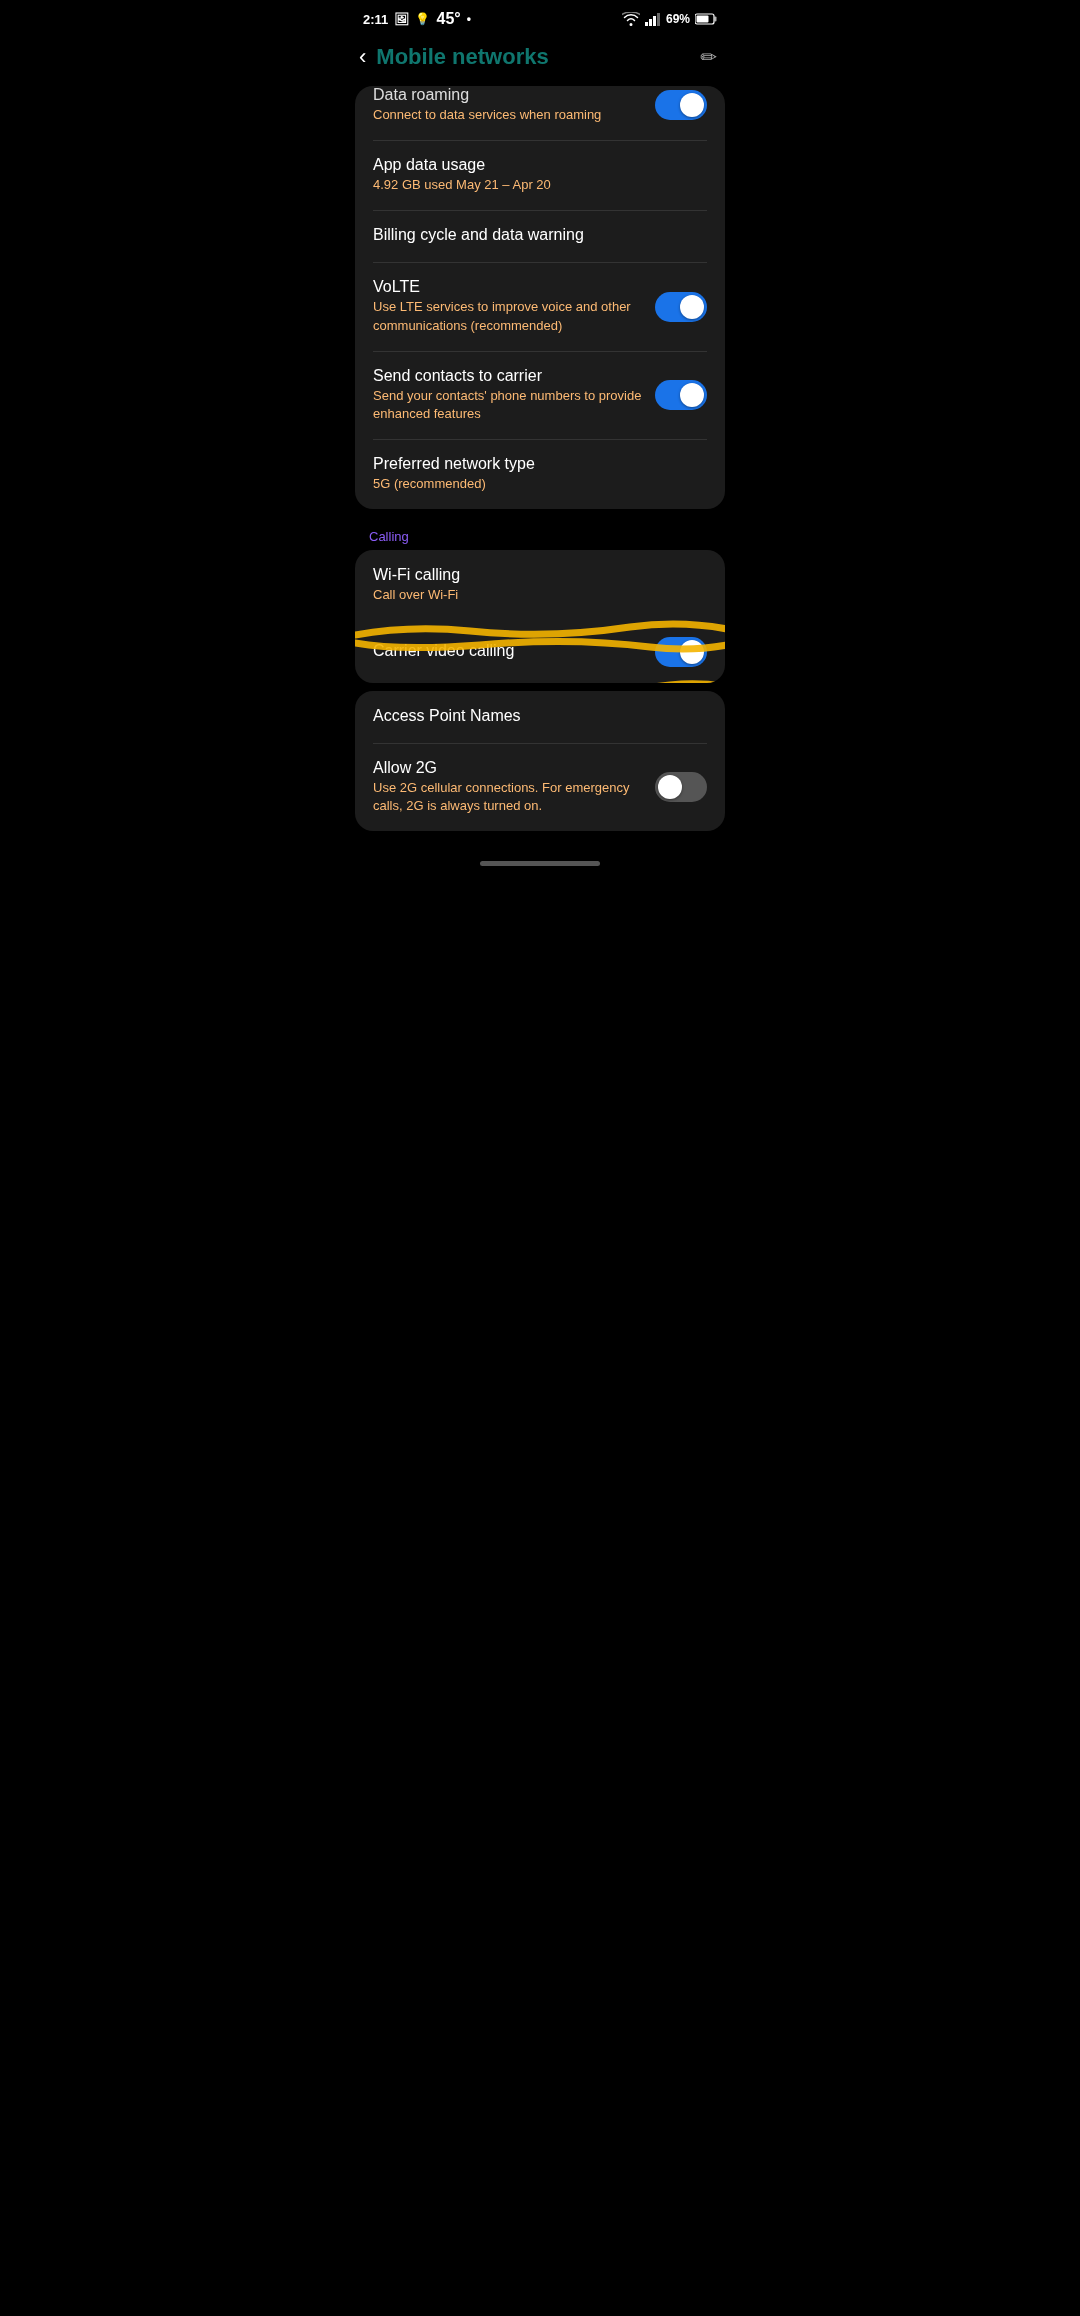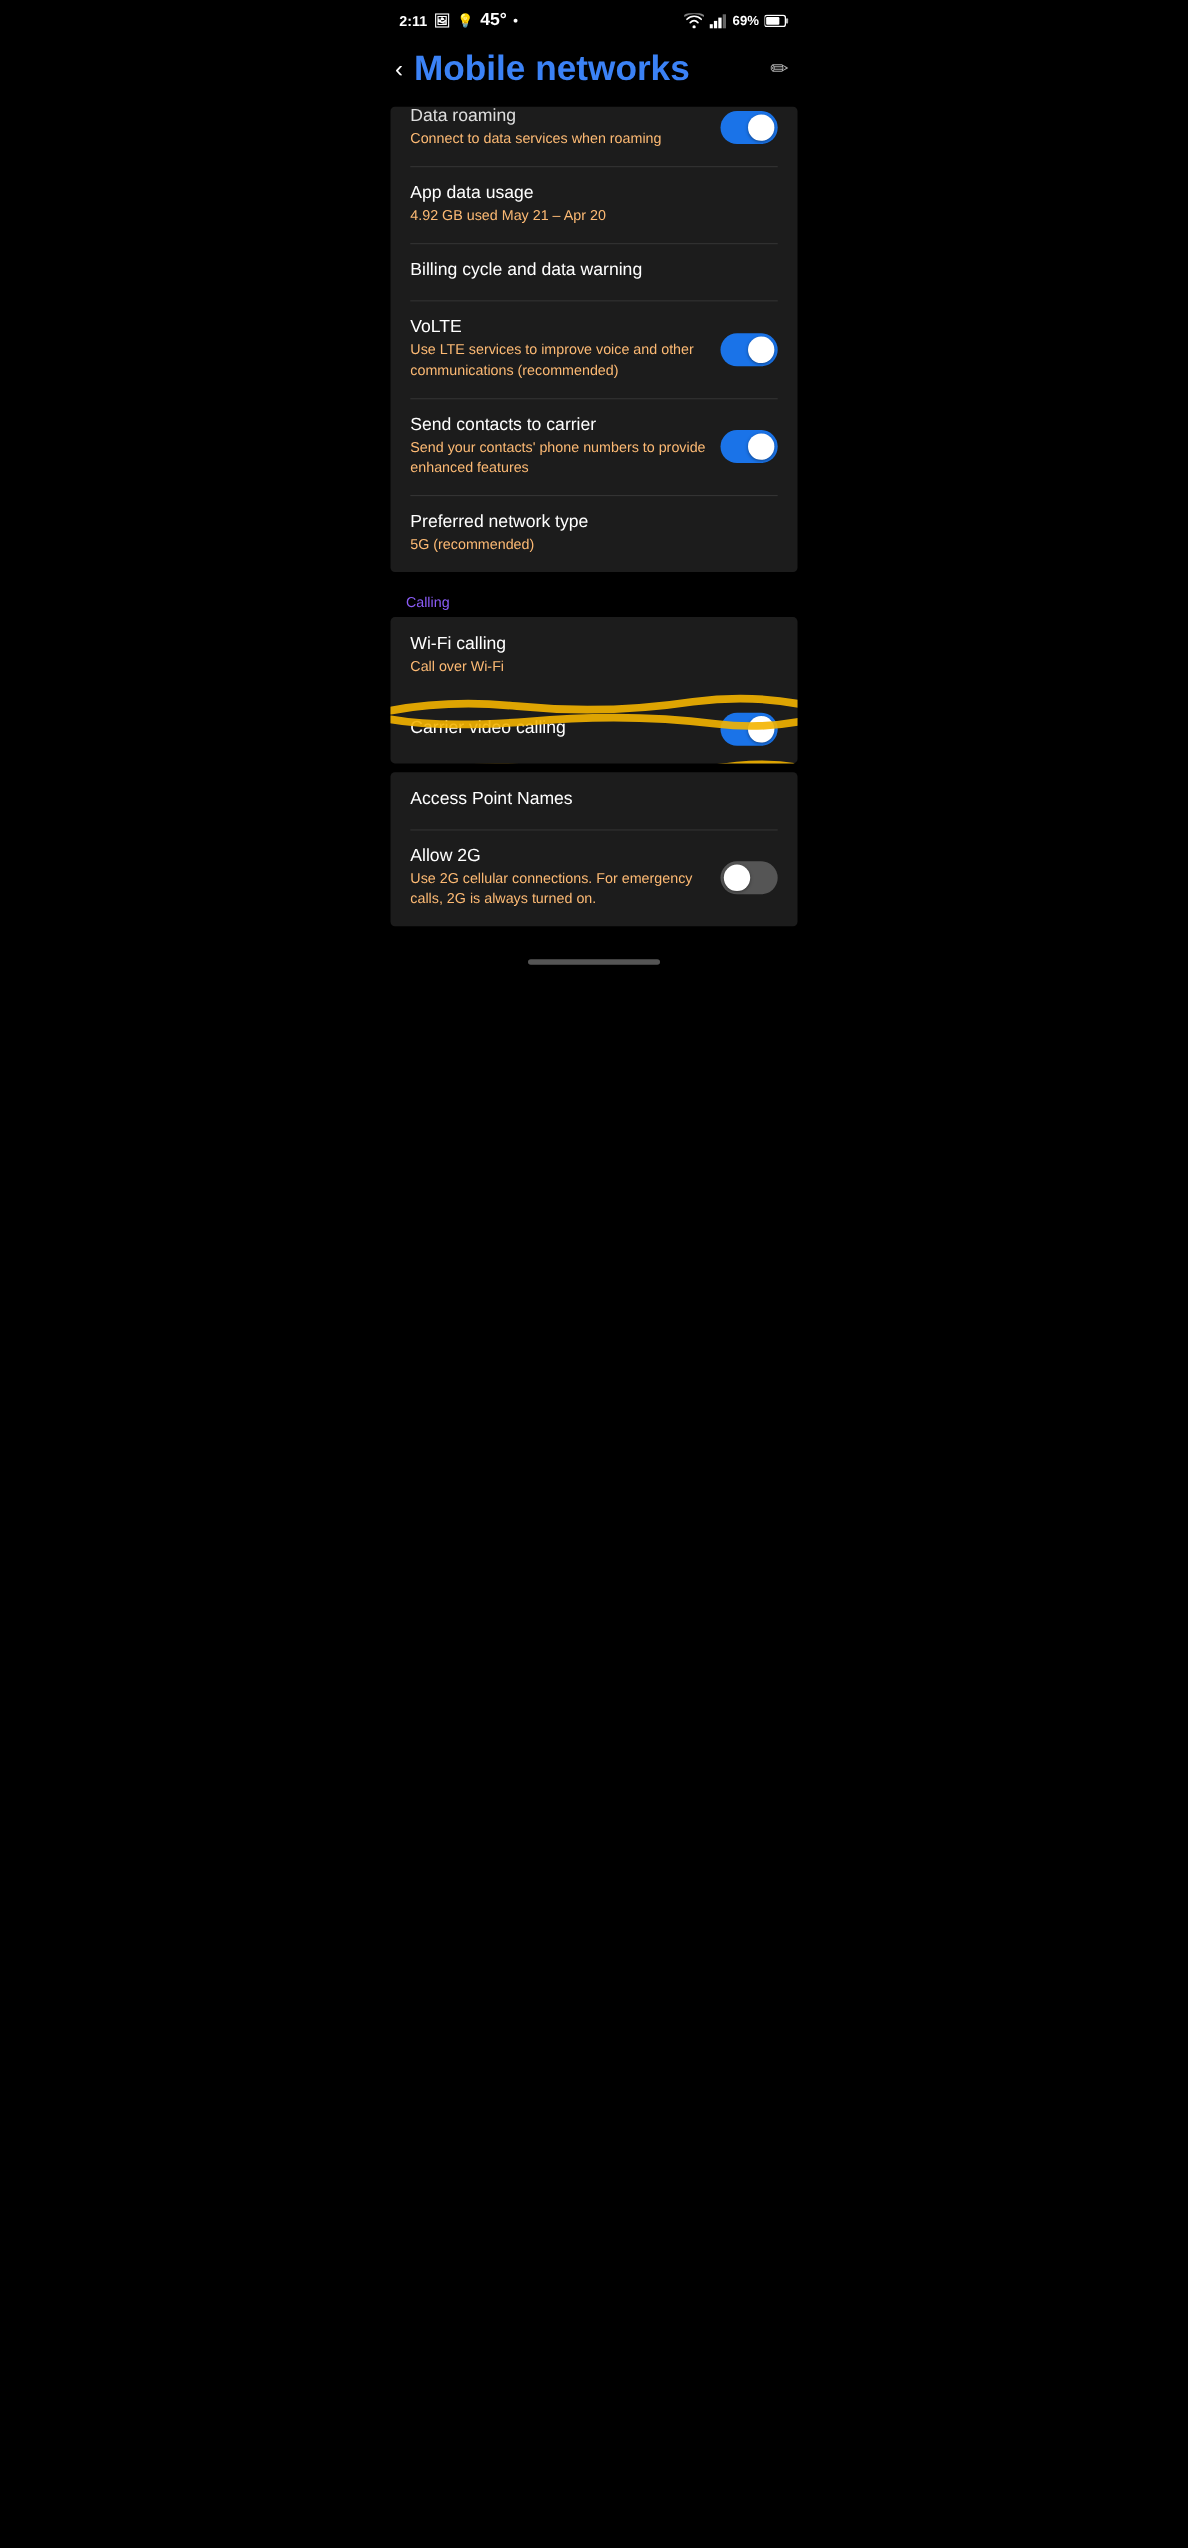--- a/index.html
+++ b/index.html
@@ -35,34 +35,34 @@
       justify-content: space-between;
       padding: 10px 18px 16px 14px;
     }
     .header-left { display: flex; align-items: center; gap: 10px; }
     .back-arrow {
       font-size: 22px;
       color: #fff;
       cursor: pointer;
     }
     .header-title {
-      font-size: 32px;
+      font-size: 22px;
       font-weight: 700;
-      color: #3b82f6;
+      color: #0f766e;
     }
     .edit-icon {
       font-size: 20px;
       color: #aaa;
       cursor: pointer;
     }
 
     
     .card {
       background: #1c1c1c;
-      border-radius: 4px;
+      border-radius: 18px;
       margin: 0 10px 8px 10px;
       overflow: hidden;
     }
 
     .setting-item {
       padding: 16px 18px;
       display: flex;
       justify-content: space-between;
       align-items: center;
       position: relative;

